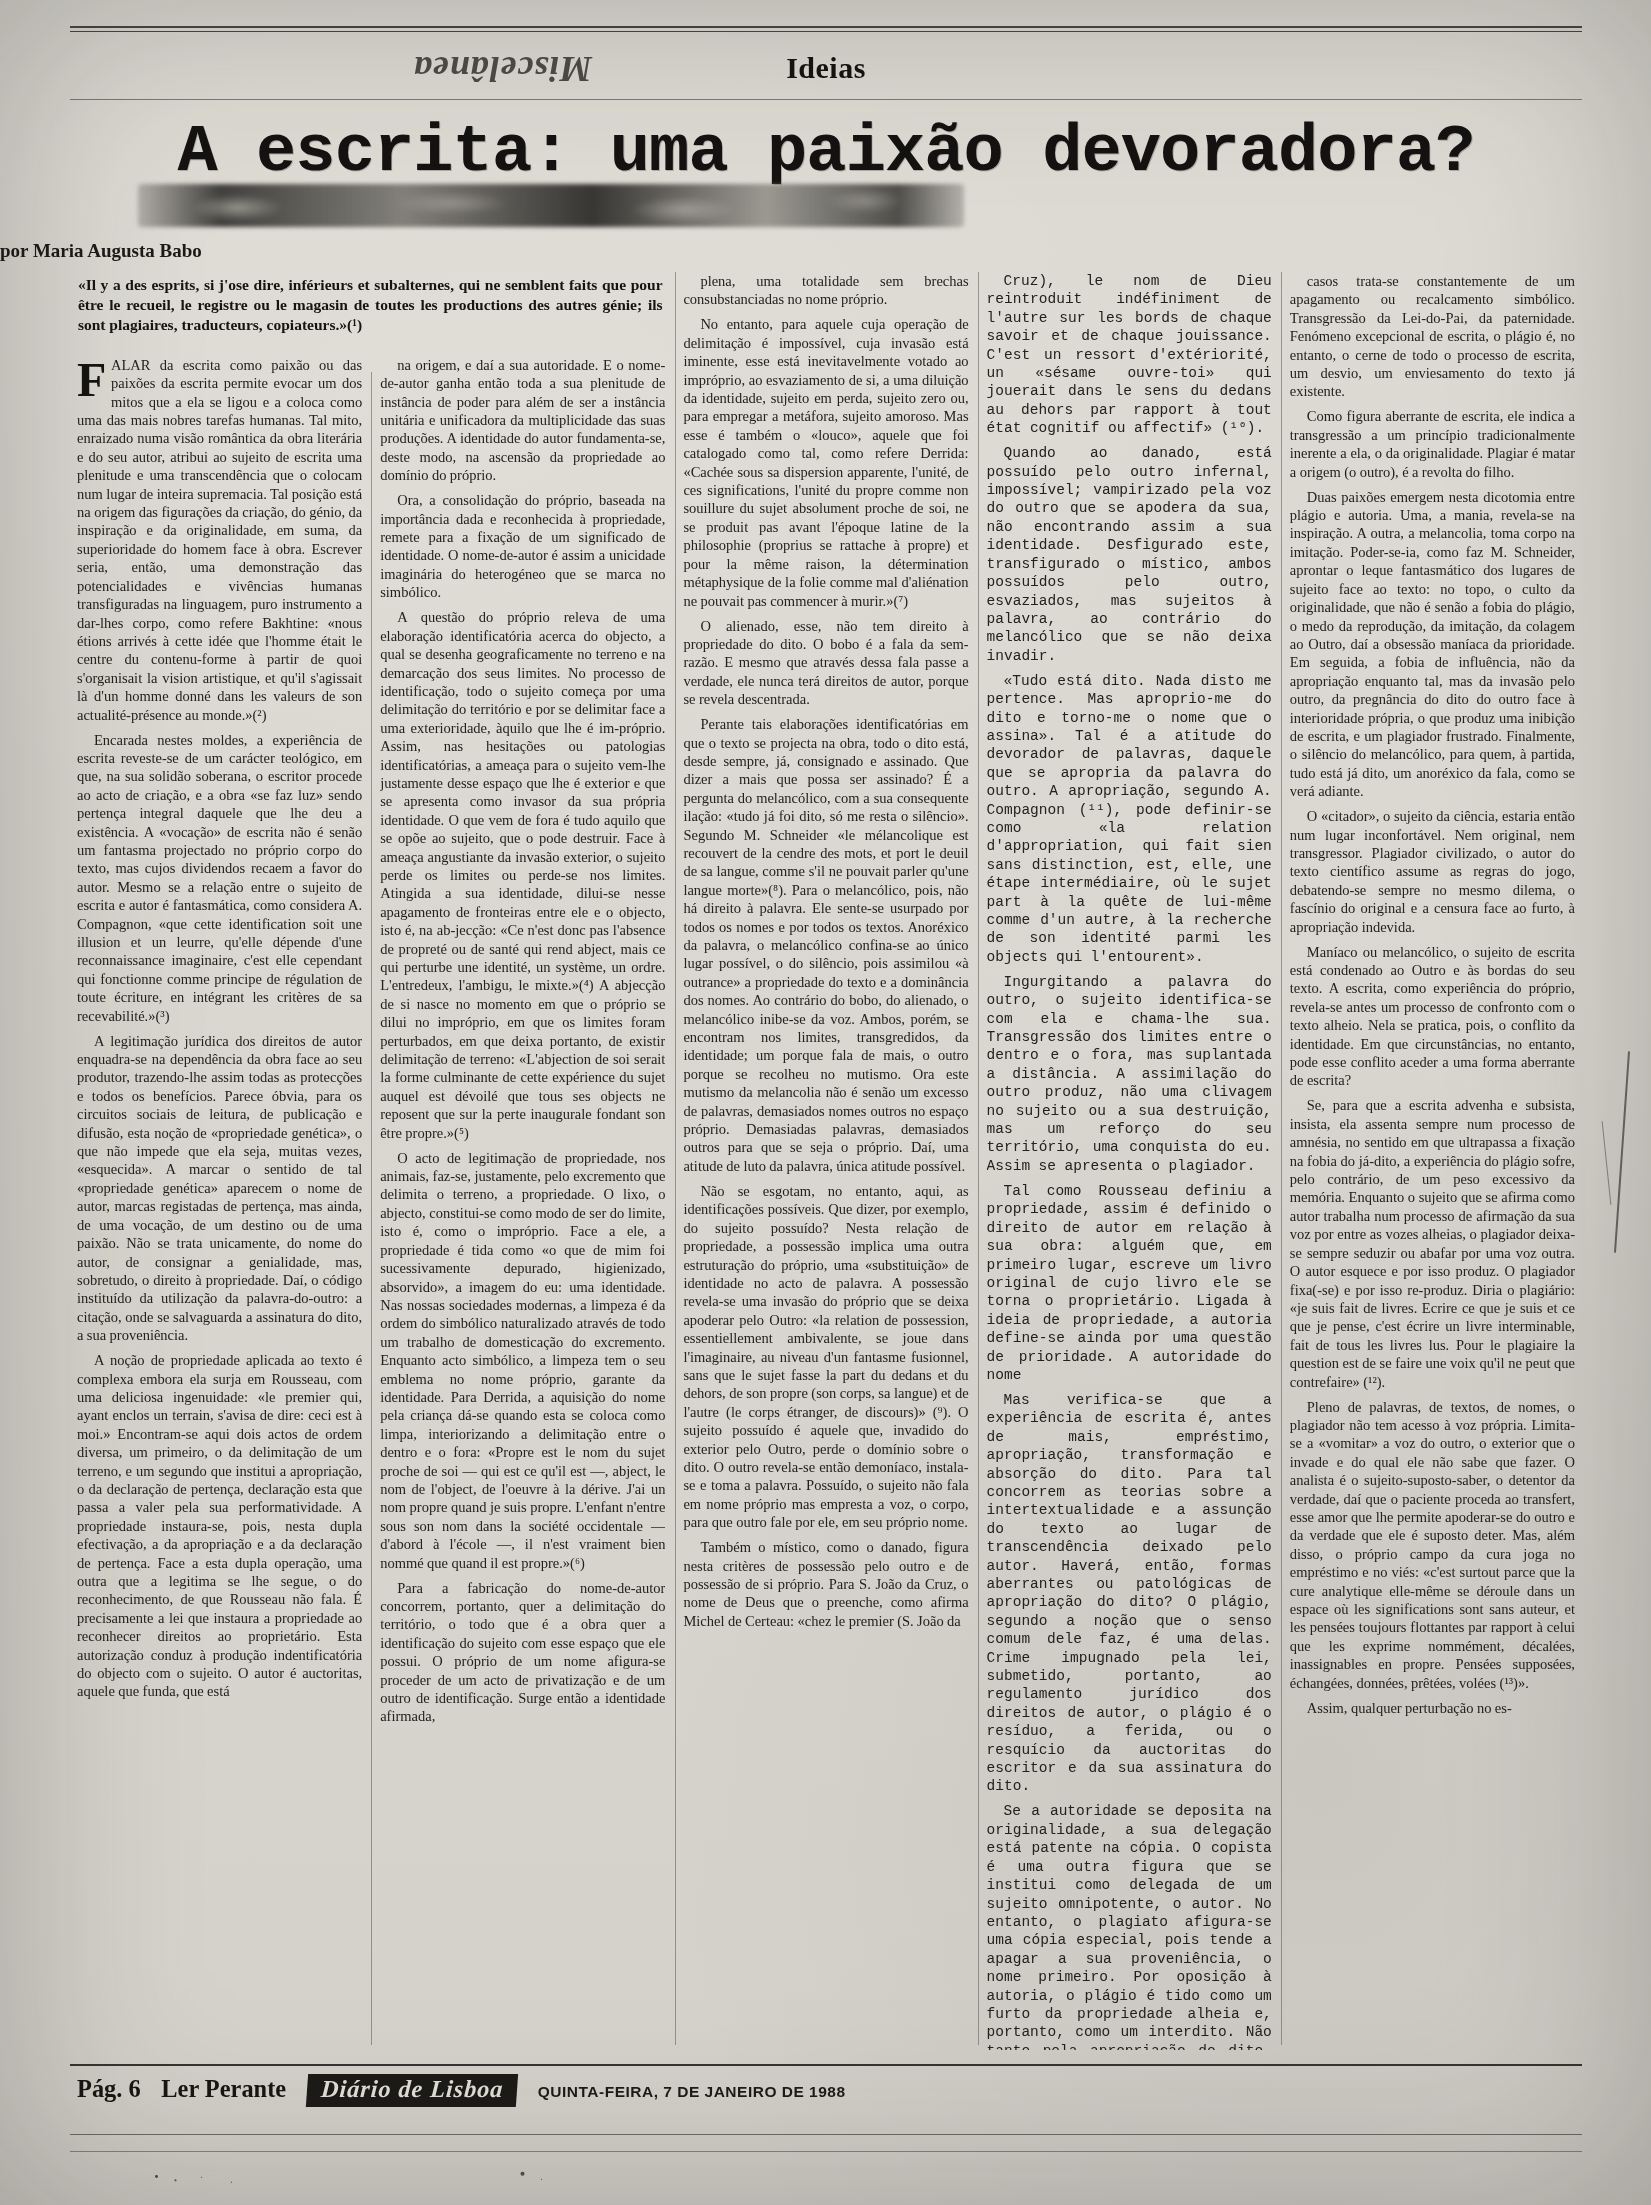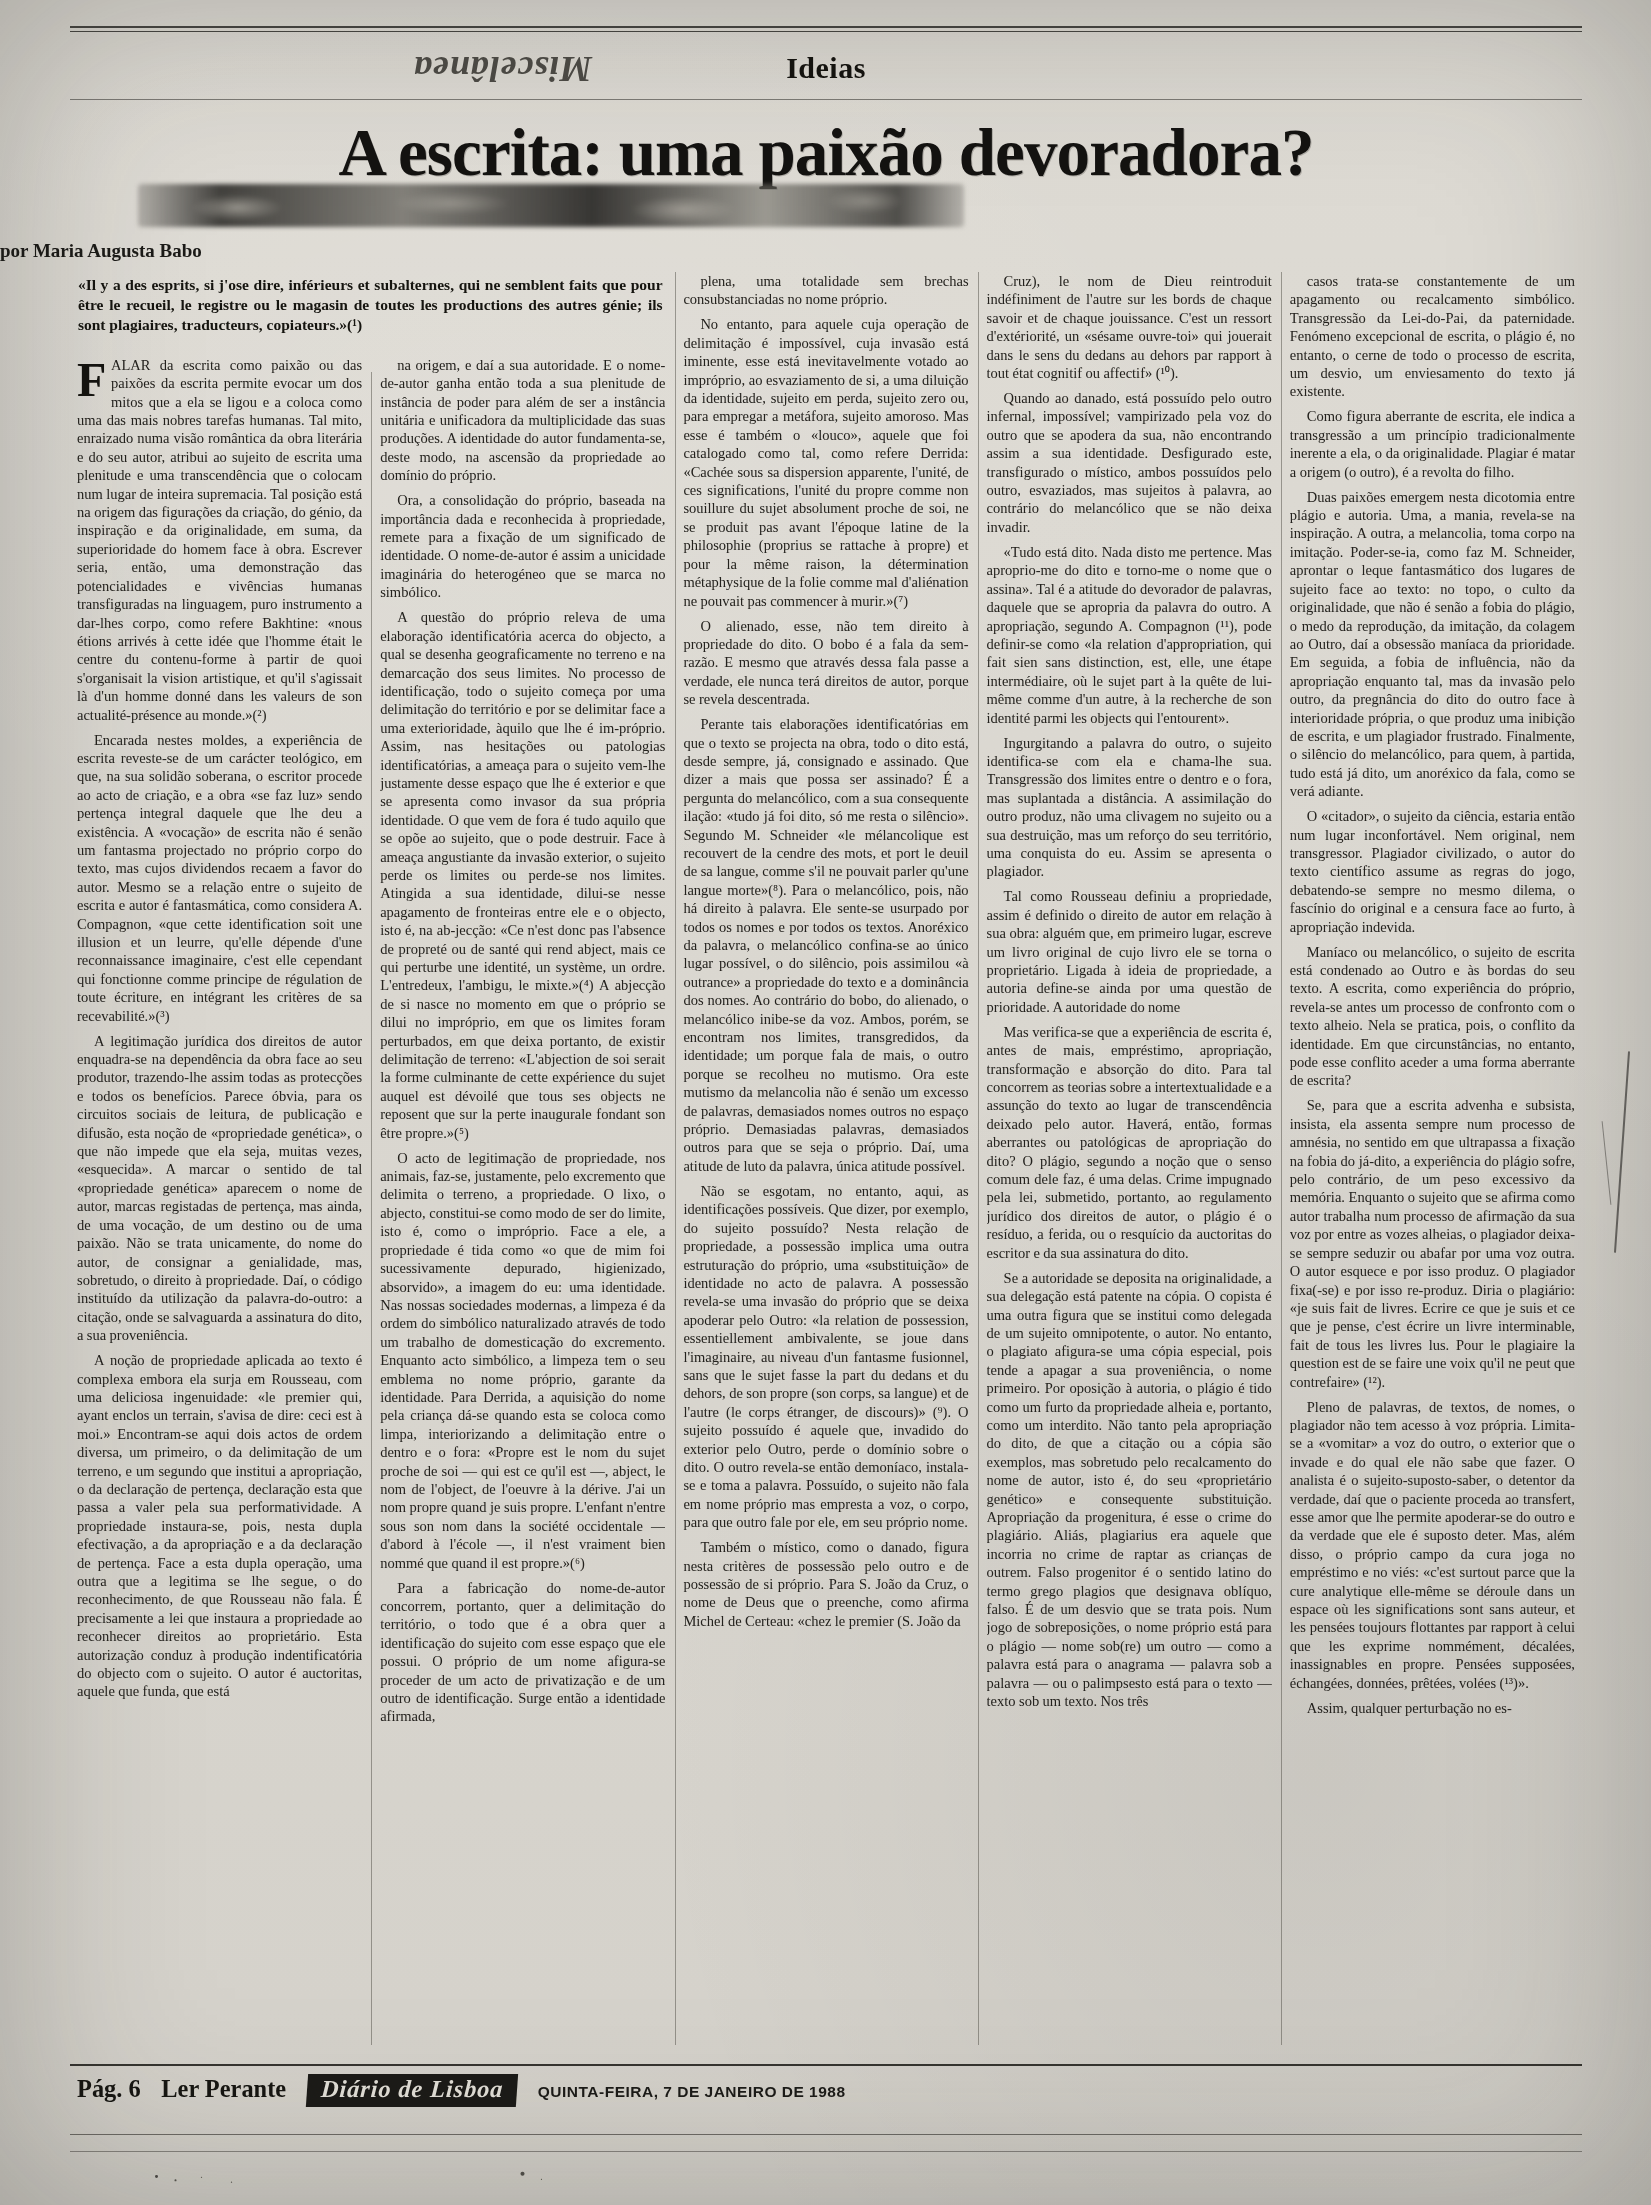--- a/index.html
+++ b/index.html
@@ -33,20 +33,21 @@
     font-weight:bold; font-size:30px; color:#14130f; letter-spacing:0.5px;
   }
   .masthead-rule { position:absolute; top:99px; left:70px; right:70px;
     border-top:0.9px solid rgba(43,42,39,.55); }
 
   
   .headline {
     position:absolute; top:114px; left:0; right:0; text-align:center;
     font-size:67px; font-weight:bold; letter-spacing:-0.9px; color:#131210;
     text-shadow: 0.9px 0.9px 0 rgba(30,28,24,.25);
+    font-family: Liberation Mono, monospace;
   }
 
   
   .smudge {
     position:absolute; top:184px; left:138px; width:826px; height:43px; border-radius:3.8px;
     background:
       radial-gradient(ellipse 66px 19px at 12% 55%, rgba(210,206,196,.55), rgba(0,0,0,0) 70%),
       radial-gradient(ellipse 84px 17px at 38% 45%, rgba(200,196,186,.4), rgba(0,0,0,0) 70%),
       radial-gradient(ellipse 75px 20px at 66% 60%, rgba(215,210,200,.45), rgba(0,0,0,0) 70%),
       radial-gradient(ellipse 56px 18px at 88% 40%, rgba(200,196,186,.4), rgba(0,0,0,0) 70%),
@@ -66,21 +67,21 @@
     column-gap:18px;
   }
   .epigraph {
     grid-column:1/3; grid-row:1; padding:2.8px 2.8px 20.6px 0.9px;
     font-weight:bold; font-size:15.5px; line-height:1.3; text-align:justify; color:#15140f;
   }
   .col { overflow:hidden; }
   .c1 { grid-column:1; grid-row:2; }
   .c2 { grid-column:2; grid-row:2; }
   .c3 { grid-column:3; grid-row:1/3; }
-  .c4 { grid-column:4; grid-row:1/3; }
+  .c4 { grid-column:4; grid-row:1/3;font-family:Liberation Mono, monospace; }
   .c5 { grid-column:5; grid-row:1/3; }
 
   .col p {
     font-size:14.5px; line-height:1.27; text-align:justify; color:#23211d;
     text-indent:17px; margin-bottom:6.6px;
     hyphens:auto; -webkit-hyphens:auto; word-spacing:-0.2px;
   }
   .col p.dropcap { text-indent:0; }
   .col p.dropcap::first-letter {
     float:left; font-size:48px; line-height:.82; font-weight:bold;

